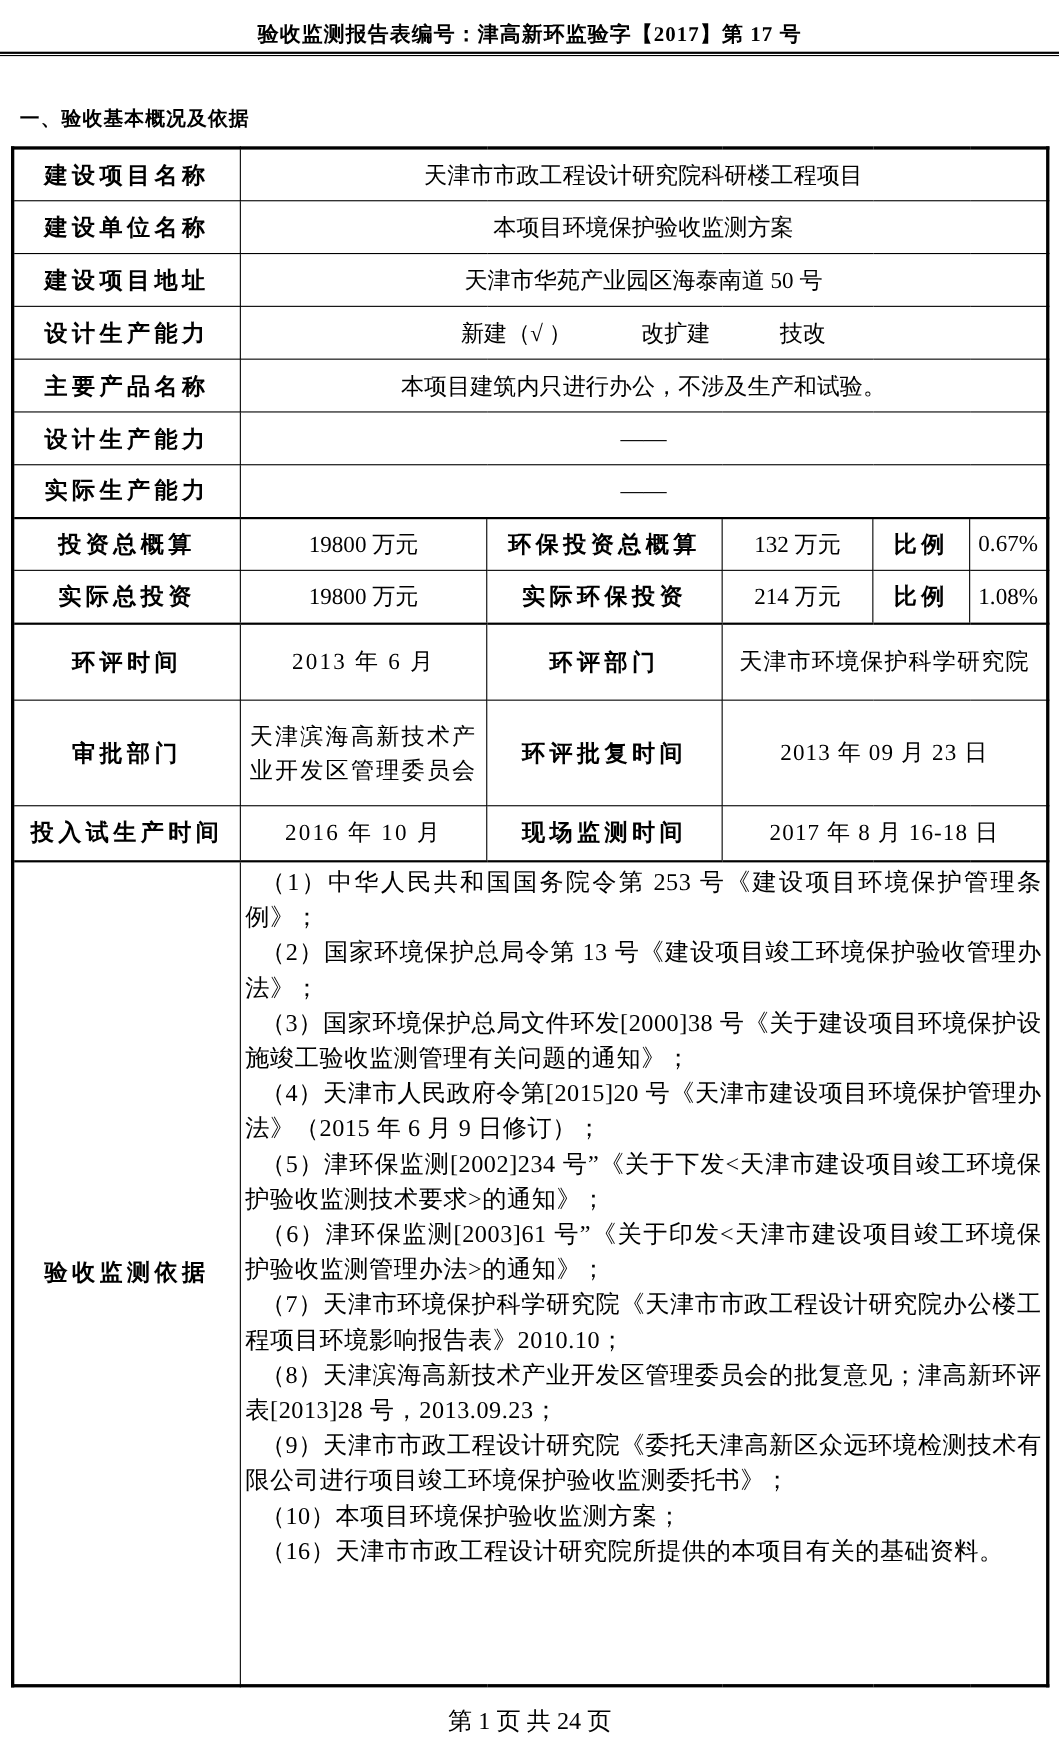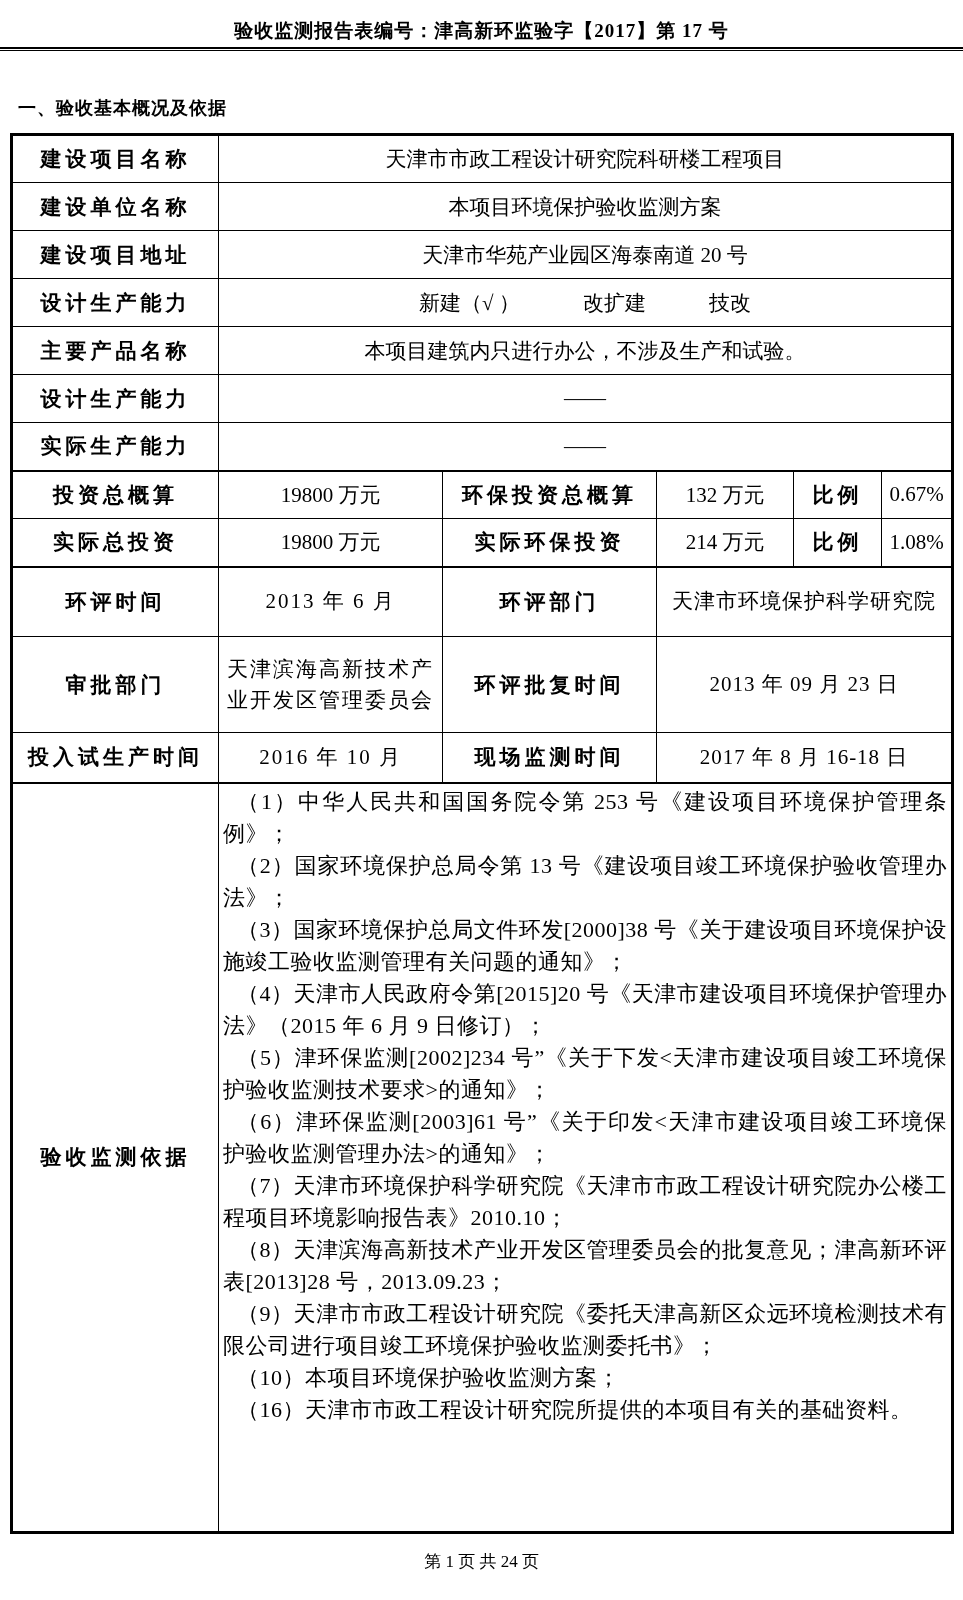--- a/index.html
+++ b/index.html
@@ -75,21 +75,21 @@
     margin: 0;
     font-size: 22px;
     line-height: 32px;
     text-align: justify;
     text-indent: 14px;
     letter-spacing: 0.5px;
   }
   .page-footer {
     margin-top: 16px;
     text-align: center;
-    font-size: 17px;
+    font-size: 22px;
   }
 </style>
 </head>
 <body>
 
 <div class="page-header">验收监测报告表编号：津高新环监验字【2017】第 17 号</div>
 <div class="header-rule"></div>
 
 <div class="section-title">一、验收基本概况及依据</div>
 
@@ -106,21 +106,21 @@
     <tr class="r48">
       <td class="lbl">建设项目名称</td>
       <td class="val" colspan="5">天津市市政工程设计研究院科研楼工程项目</td>
     </tr>
     <tr class="r48">
       <td class="lbl">建设单位名称</td>
       <td class="val" colspan="5">本项目环境保护验收监测方案</td>
     </tr>
     <tr class="r48">
       <td class="lbl">建设项目地址</td>
-      <td class="val" colspan="5">天津市华苑产业园区海泰南道 20 号</td>
+      <td class="val" colspan="5">天津市华苑产业园区海泰南道 50 号</td>
     </tr>
     <tr class="r48">
       <td class="lbl">设计生产能力</td>
       <td class="val" colspan="5">新建（√ ）　　　改扩建　　　技改</td>
     </tr>
     <tr class="r48">
       <td class="lbl">主要产品名称</td>
       <td class="val" colspan="5">本项目建筑内只进行办公，不涉及生产和试验。</td>
     </tr>
     <tr class="r48">

